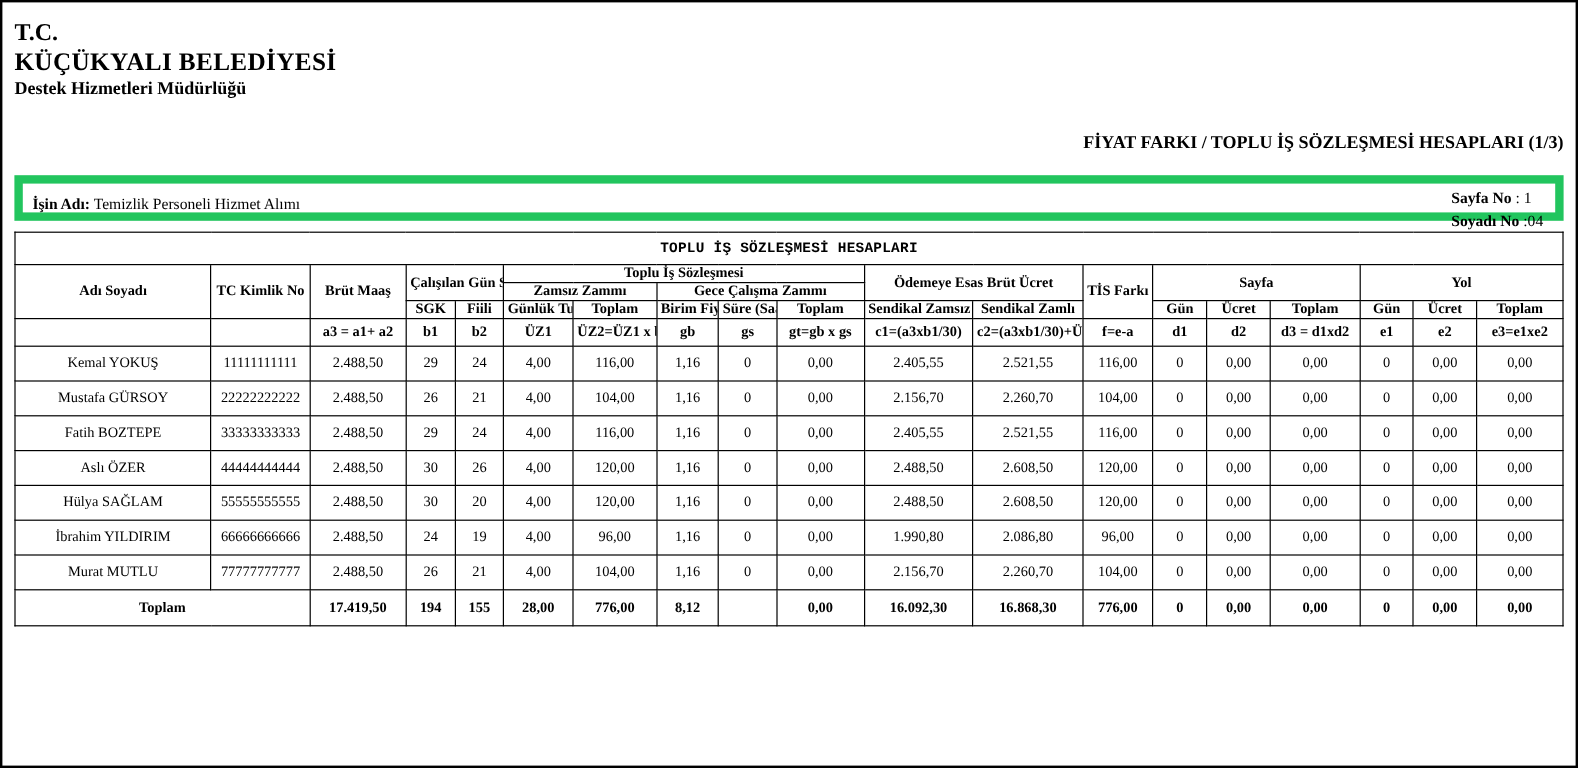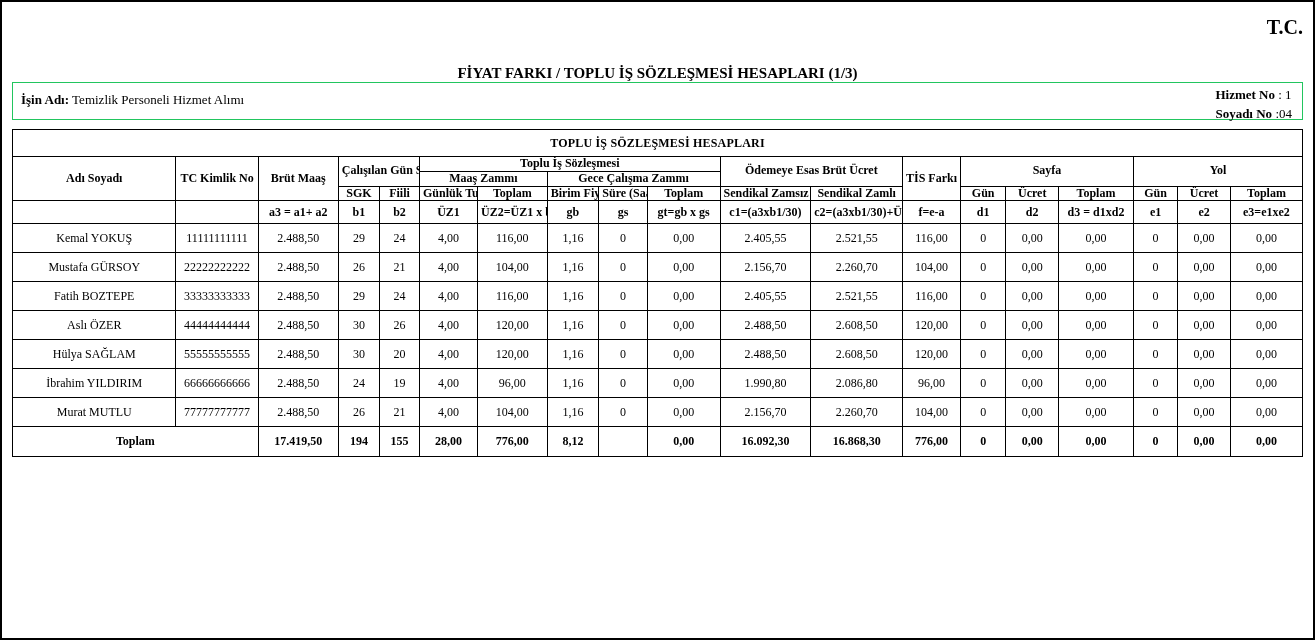--- a/index.html
+++ b/index.html
@@ -16,21 +16,21 @@
   }
   .page {
     position: relative;
     width: 1315px;
     height: 640px;
     box-sizing: border-box;
     border: 2px solid #000;
     padding: 8px 10px 0 10px;
   }
   .header-block {
-    text-align: right;
+    text-align: left;
     margin-top: 6px;
   }
   .h-tc {
     font-size: 20px;
     font-weight: bold;
     line-height: 1.15;
   }
   .h-muni {
     font-size: 21px;
     font-weight: bold;
@@ -39,24 +39,25 @@
   }
   .h-dept {
     font-size: 15px;
     font-weight: bold;
     line-height: 1.4;
   }
   .h-title {
     font-size: 15px;
     font-weight: bold;
     margin-top: 26px;
-    text-align: center;
+    margin-bottom: 18px;
+    text-align: right;
   }
   .info-box {
-    border: 1px solid #22c55e;
+    border: 7px solid #22c55e;
     height: 38px;
     position: relative;
     margin-bottom: 9px;
     box-sizing: border-box;
   }
   .info-left {
     position: absolute;
     left: 8px;
     top: 9px;
     font-size: 13px;
@@ -85,20 +86,21 @@
     text-align: center;
     vertical-align: middle;
     overflow: hidden;
     white-space: nowrap;
   }
   th.band {
     font-size: 14px;
     font-weight: bold;
     height: 26px;
     letter-spacing: 0.2px;
+    font-family: Liberation Mono, monospace;
   }
   th.grp {
     font-weight: bold;
     font-size: 12px;
     line-height: 1.15;
   }
   th.col {
     font-weight: bold;
     font-size: 12px;
     line-height: 1.15;
@@ -136,31 +138,33 @@
     font-size: 13px;
   }
 </style>
 </head>
 <body>
 
 <div class="page">
 
   <div class="header-block">
     <div class="h-tc">T.C.</div>
+    <div class="h-muni">KÜÇÜKYALI BELEDİYESİ</div>
+    <div class="h-dept">Destek Hizmetleri Müdürlüğü</div>
   </div>
 
   <div class="h-title">FİYAT FARKI / TOPLU İŞ SÖZLEŞMESİ HESAPLARI (1/3)</div>
 
   <div class="info-box">
     <div class="info-left">
       <b>İşin Adı:</b>
       <span>Temizlik Personeli Hizmet Alımı</span>
     </div>
     <div class="info-right">
-      <div><b>Hizmet No</b> <span>: 1</span></div>
+      <div><b>Sayfa No</b> <span>: 1</span></div>
       <div><b>Soyadı No</b> <span>:04</span></div>
     </div>
   </div>
 
   <table class="main">
     <colgroup>
       <col style="width:155px">
       <col style="width:78px">
       <col style="width:76px">
       <col style="width:39px">
@@ -189,21 +193,21 @@
         <th class="grp" rowspan="3">TC Kimlik No</th>
         <th class="grp" rowspan="3">Brüt Maaş</th>
         <th class="grp" colspan="2" rowspan="2">Çalışılan Gün Sayısı</th>
         <th class="grp" colspan="5">Toplu İş Sözleşmesi</th>
         <th class="grp" colspan="2" rowspan="2">Ödemeye Esas Brüt Ücret</th>
         <th class="grp" rowspan="3">TİS Farkı</th>
         <th class="grp" colspan="3" rowspan="2">Sayfa</th>
         <th class="grp" colspan="3" rowspan="2">Yol</th>
       </tr>
       <tr>
-        <th class="grp" colspan="2">Maaş Zammı</th>
+        <th class="grp" colspan="2">Zamsız Zammı</th>
         <th class="grp" colspan="3">Gece Çalışma Zammı</th>
       </tr>
       <tr>
         <th class="col">SGK</th>
         <th class="col">Fiili</th>
         <th class="col">Günlük Tutar</th>
         <th class="col">Toplam</th>
         <th class="col">Birim Fiyat</th>
         <th class="col">Süre (Saat)</th>
         <th class="col">Toplam</th>

